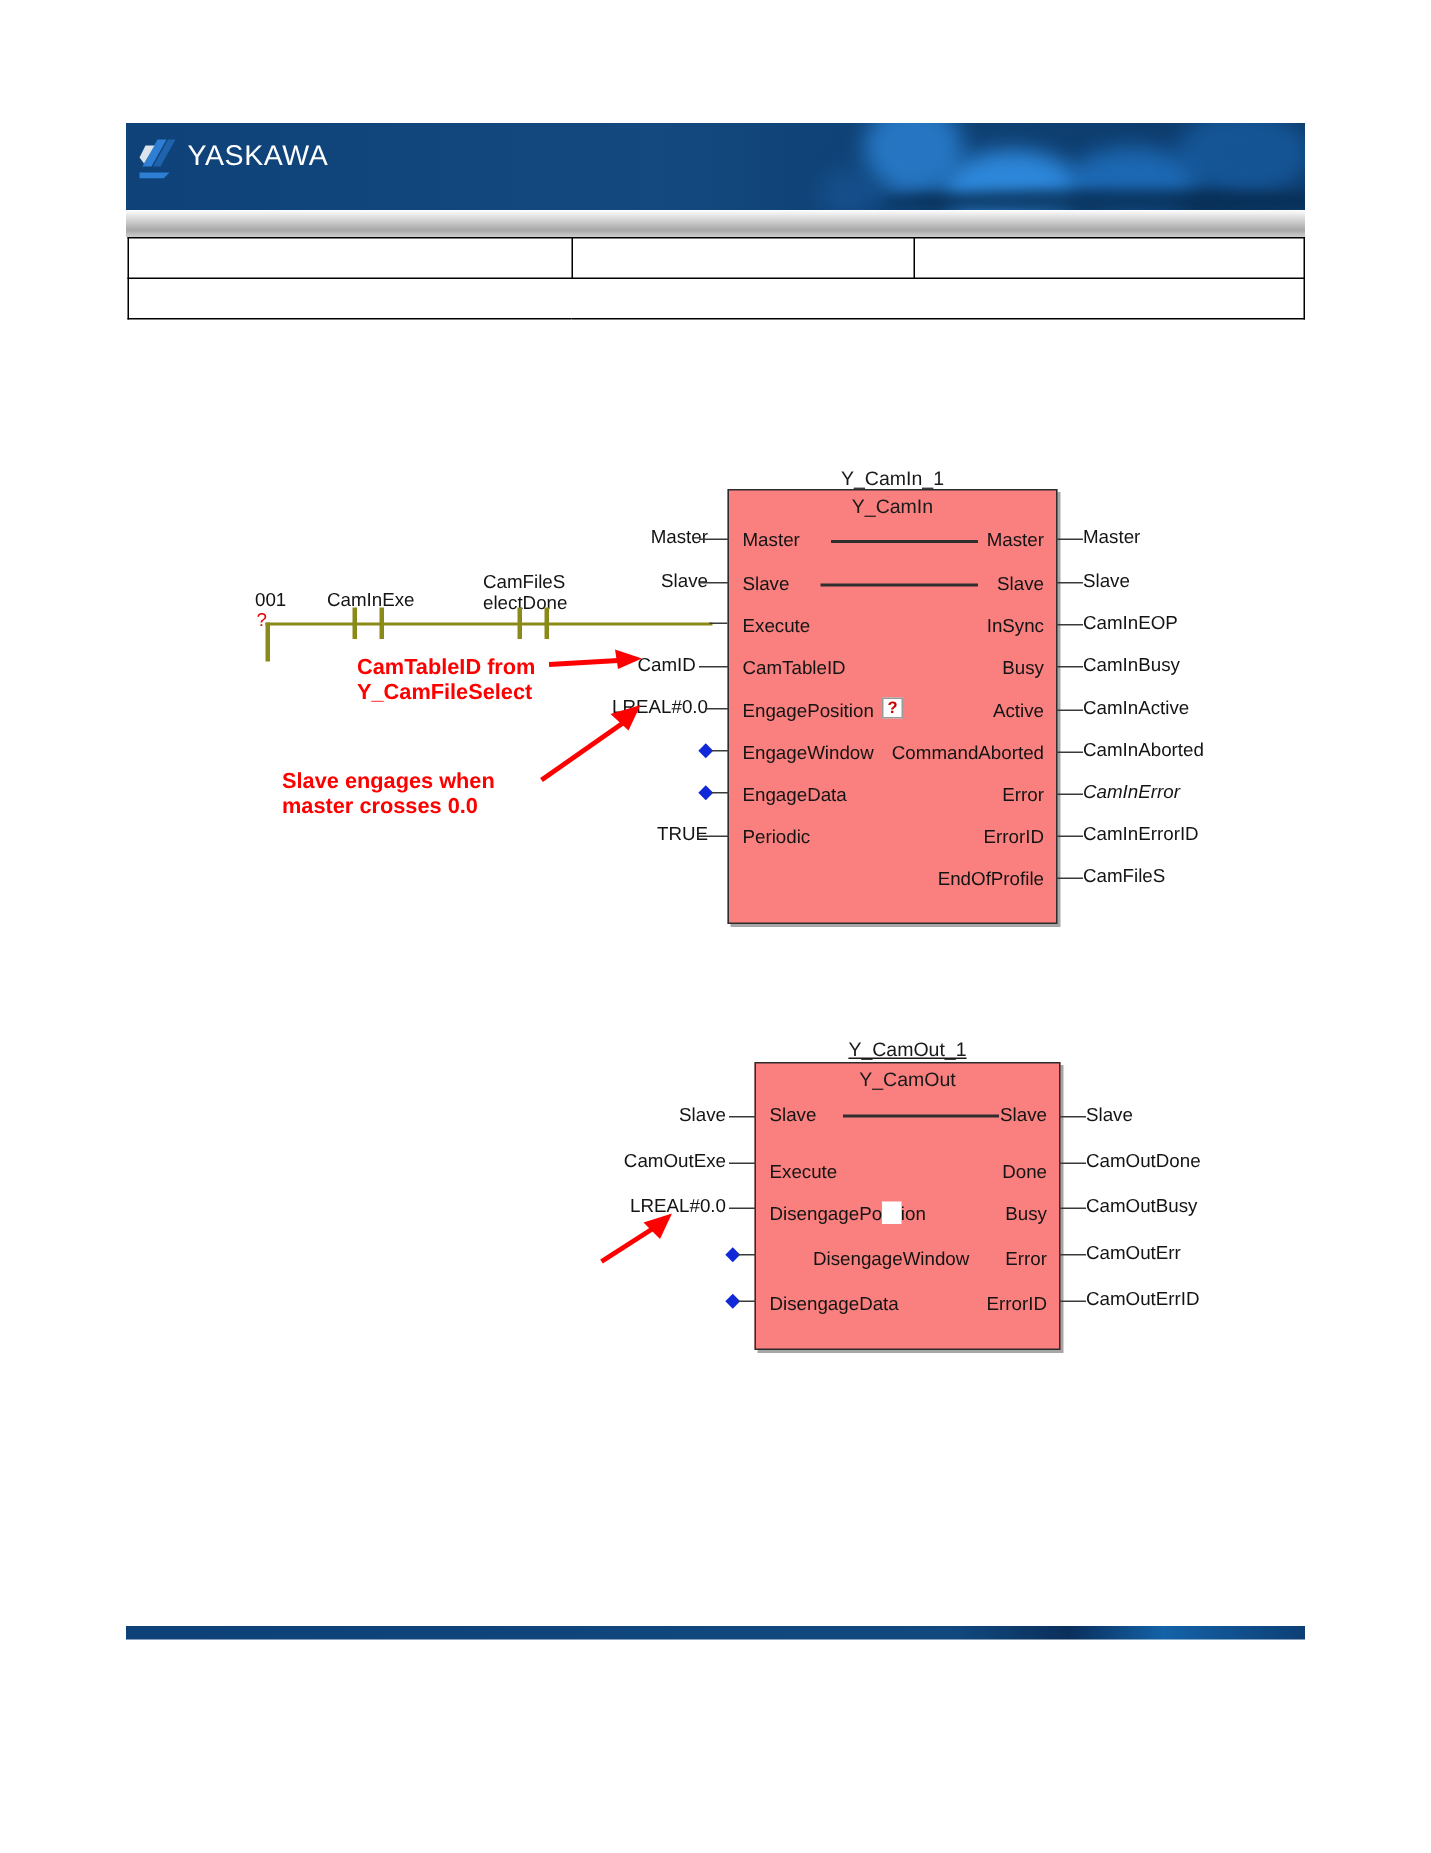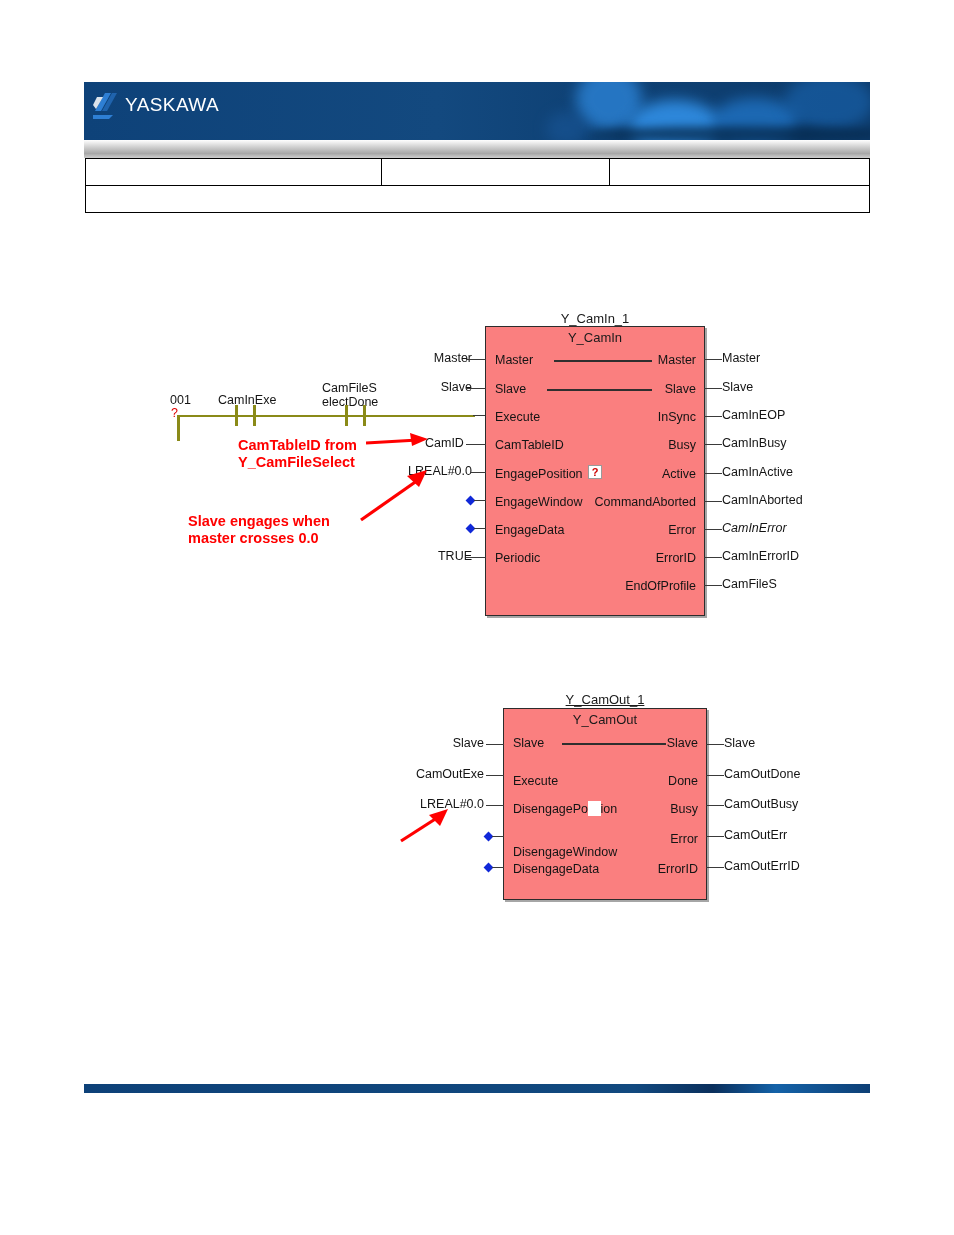--- a/index.html
+++ b/index.html
@@ -267,21 +267,21 @@
   </svg>
 
   <div class="fb-inst-name" style="left:503px; top:692px; width:204px;text-decoration:underline;">Y_CamOut_1</div>
 
   <div class="fb" id="fb2" style="left:503px; top:708px; width:204px; height:192px;">
     <div class="fb-type-name">Y_CamOut</div>
 
     <div class="pin-in" style="top:27px;">Slave</div>
     <div class="pin-in" style="top:65px;">Execute</div>
     <div class="pin-in" style="top:93px;">DisengagePosition</div>
-    <div class="pin-in" style="top:136px;">DisengageWindow</div>
+    <div class="pin-in" style="top:123px;margin-left:29px;">DisengageWindow</div>
     <div class="pin-in" style="top:153px;">DisengageData</div>
 
     <div class="pin-out" style="top:27px;">Slave</div>
     <div class="pin-out" style="top:65px;text-align:right;">Done</div>
     <div class="pin-out" style="top:93px;">Busy</div>
     <div class="pin-out" style="top:123px;">Error</div>
     <div class="pin-out" style="top:153px;">ErrorID</div>
 
     <div class="internal-wire" style="left:58px; top:34px; width:104px;"></div>
 

